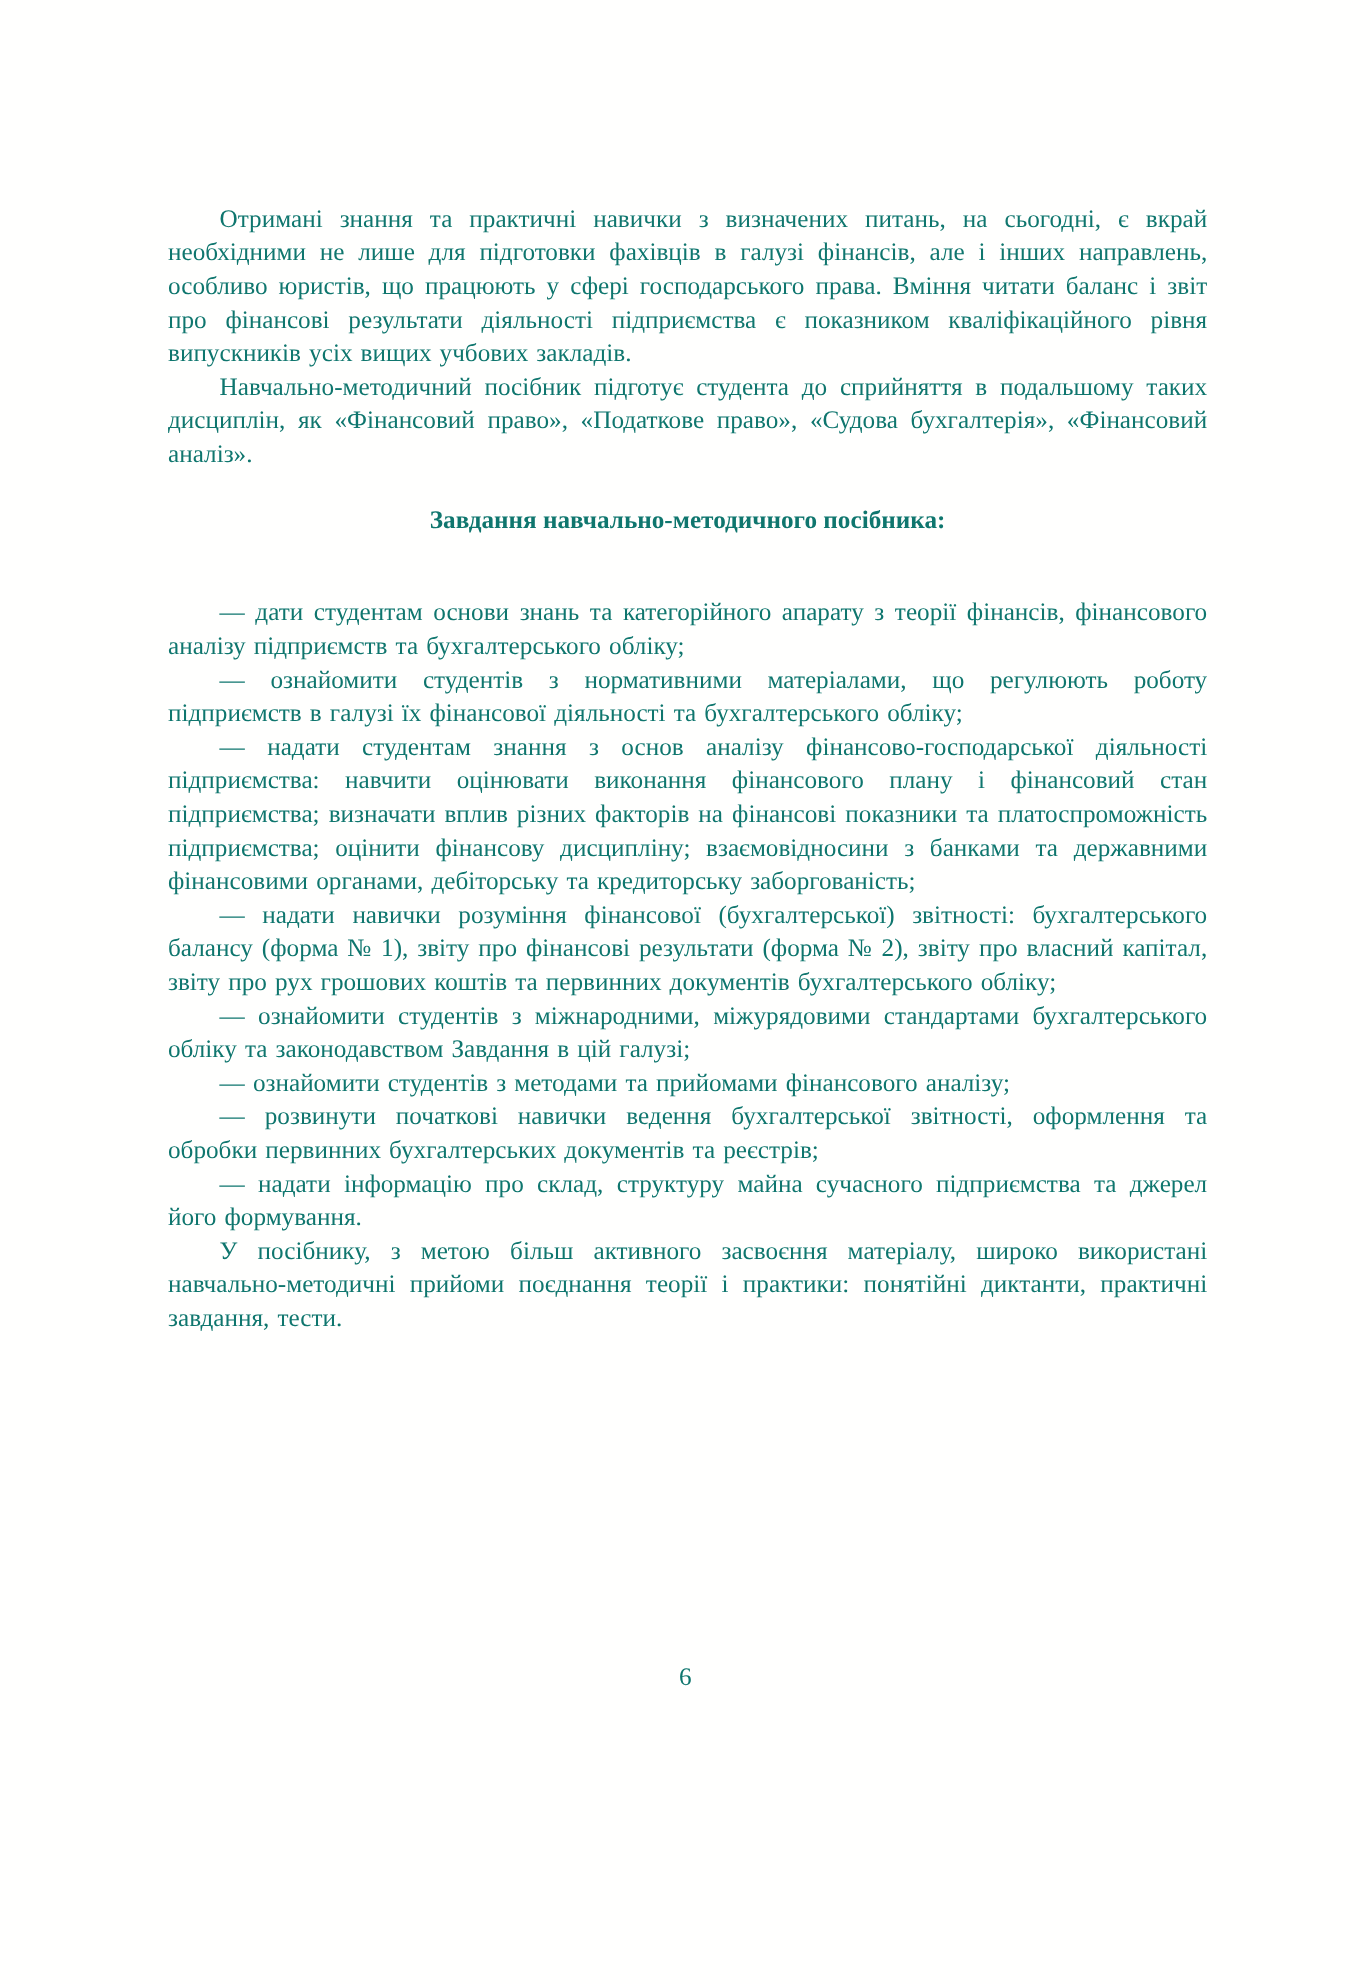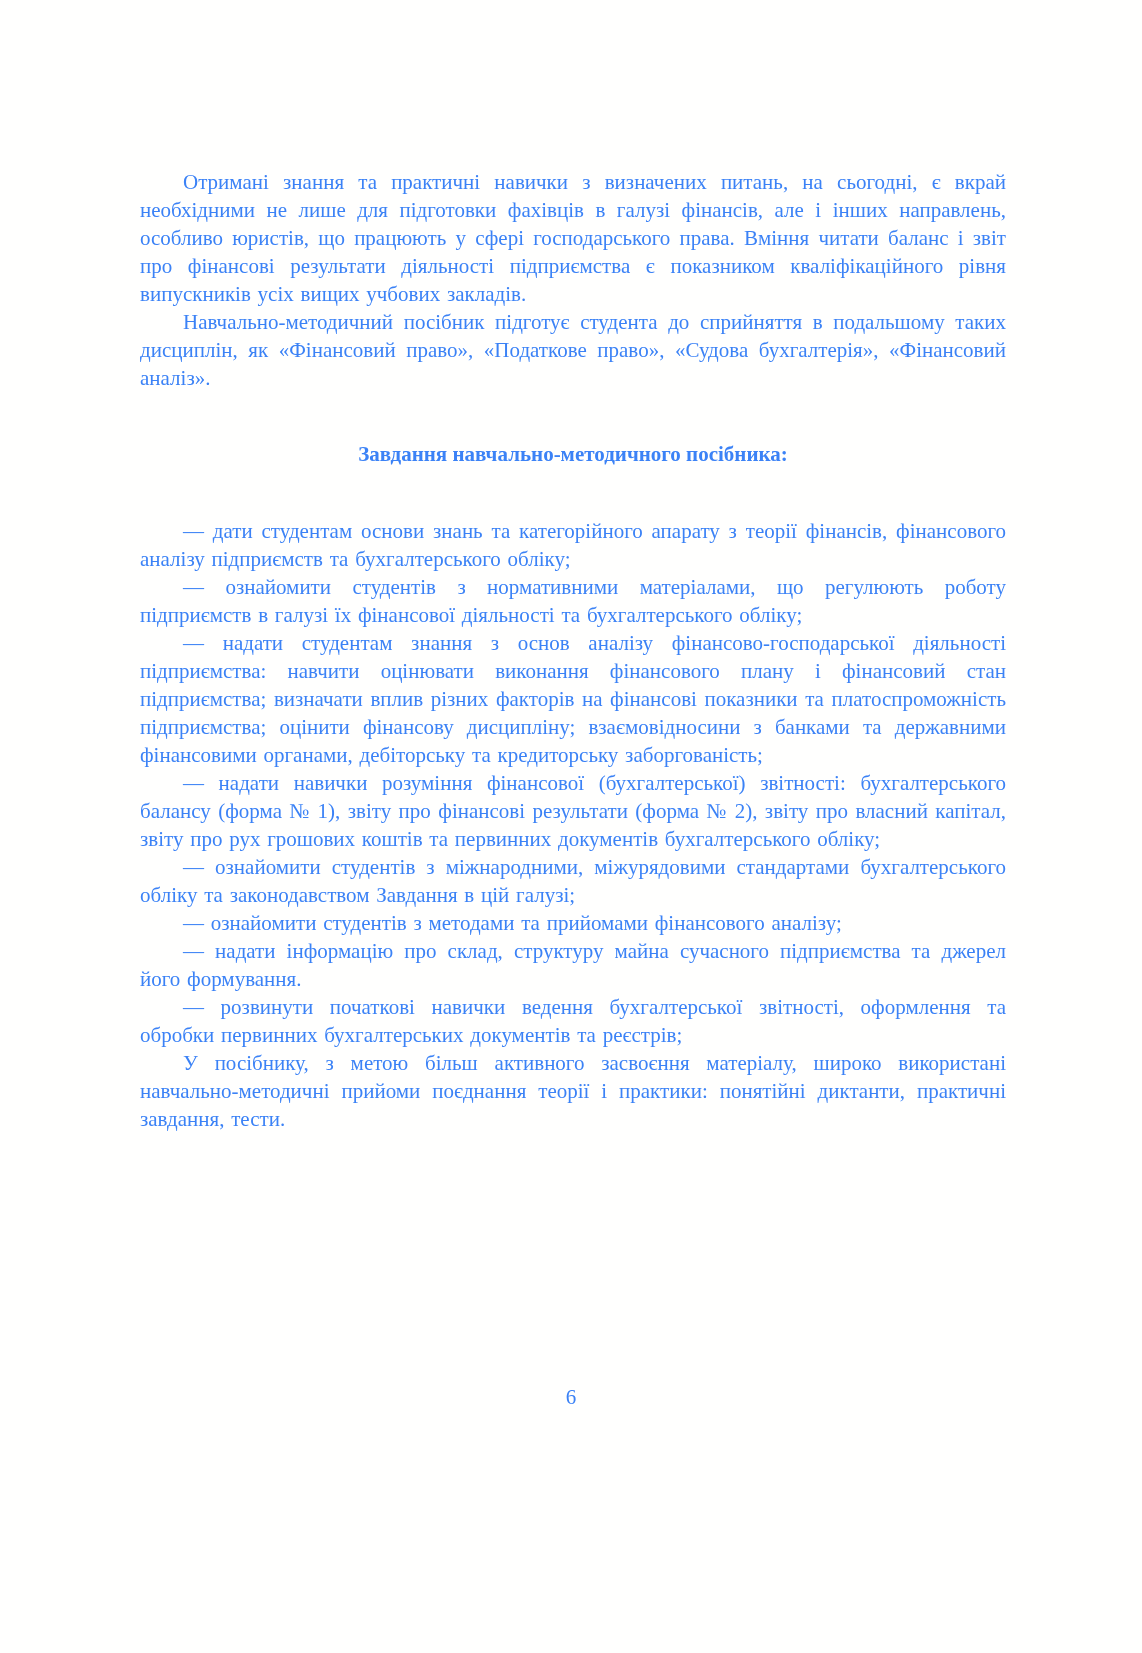--- a/index.html
+++ b/index.html
@@ -5,41 +5,41 @@
   html, body {
     margin: 0;
     padding: 0;
     background: #ffffff;
   }
   .page {
     position: relative;
     width: 1142px;
     height: 1653px;
     background: #fffffe;
-    color: #3b82f6;
+    color: #0f766e;
     font-family: "Liberation Serif", "DejaVu Serif", serif;
     overflow: hidden;
     box-sizing: border-box;
   }
   .content {
     position: absolute;
     top: 168px;
     left: 140px;
     width: 866px;
     font-size: 21px;
     line-height: 28px;
     text-align: justify;
   }
   .para {
     margin: 0;
     text-indent: 43px;
     word-spacing: 1.5px;
   }
   .heading {
-    margin: 48px 0 49px 0;
+    margin: 27px 0 49px 0;
     font-size: 21px;
     line-height: 28px;
     font-weight: bold;
     text-align: center;
     text-indent: 0;
   }
   .page-number {
     position: absolute;
     top: 1383px;
     left: 0;
@@ -56,18 +56,18 @@
   <div class="content">
     <p class="para">Отримані знання та практичні навички з визначених питань, на сьогодні, є вкрай необхідними не лише для підготовки фахівців в галузі фінансів, але і інших направлень, особливо юристів, що працюють у сфері господарського права. Вміння читати баланс і звіт про фінансові результати діяльності підприємства є показником кваліфікаційного рівня випускників усіх вищих учбових закладів.</p>
     <p class="para">Навчально-методичний посібник підготує студента до сприйняття в подальшому таких дисциплін, як «Фінансовий право», «Податкове право», «Судова бухгалтерія», «Фінансовий аналіз».</p>
     <h2 class="heading">Завдання навчально-методичного посібника:</h2>
     <p class="para">— дати студентам основи знань та категорійного апарату з теорії фінансів, фінансового аналізу підприємств та бухгалтерського обліку;</p>
     <p class="para">— ознайомити студентів з нормативними матеріалами, що регулюють роботу підприємств в галузі їх фінансової діяльності та бухгалтерського обліку;</p>
     <p class="para">— надати студентам знання з основ аналізу фінансово-господарської діяльності підприємства: навчити оцінювати виконання фінансового плану і фінансовий стан підприємства; визначати вплив різних факторів на фінансові показники та платоспроможність підприємства; оцінити фінансову дисципліну; взаємовідносини з банками та державними фінансовими органами, дебіторську та кредиторську заборгованість;</p>
     <p class="para">— надати навички розуміння фінансової (бухгалтерської) звітності: бухгалтерського балансу (форма № 1), звіту про фінансові результати (форма № 2), звіту про власний капітал, звіту про рух грошових коштів та первинних документів бухгалтерського обліку;</p>
     <p class="para">— ознайомити студентів з міжнародними, міжурядовими стандартами бухгалтерського обліку та законодавством Завдання в цій галузі;</p>
     <p class="para">— ознайомити студентів з методами та прийомами фінансового аналізу;</p>
+    <p class="para">— розвинути початкові навички ведення бухгалтерської звітності, оформлення та обробки первинних бухгалтерських документів та реєстрів;</p>
     <p class="para">— надати інформацію про склад, структуру майна сучасного підприємства та джерел його формування.</p>
-    <p class="para">— розвинути початкові навички ведення бухгалтерської звітності, оформлення та обробки первинних бухгалтерських документів та реєстрів;</p>
     <p class="para">У посібнику, з метою більш активного засвоєння матеріалу, широко використані навчально-методичні прийоми поєднання теорії і практики: понятійні диктанти, практичні завдання, тести.</p>
   </div>
   <div class="page-number">6</div>
 </div>
 
 </body></html>

